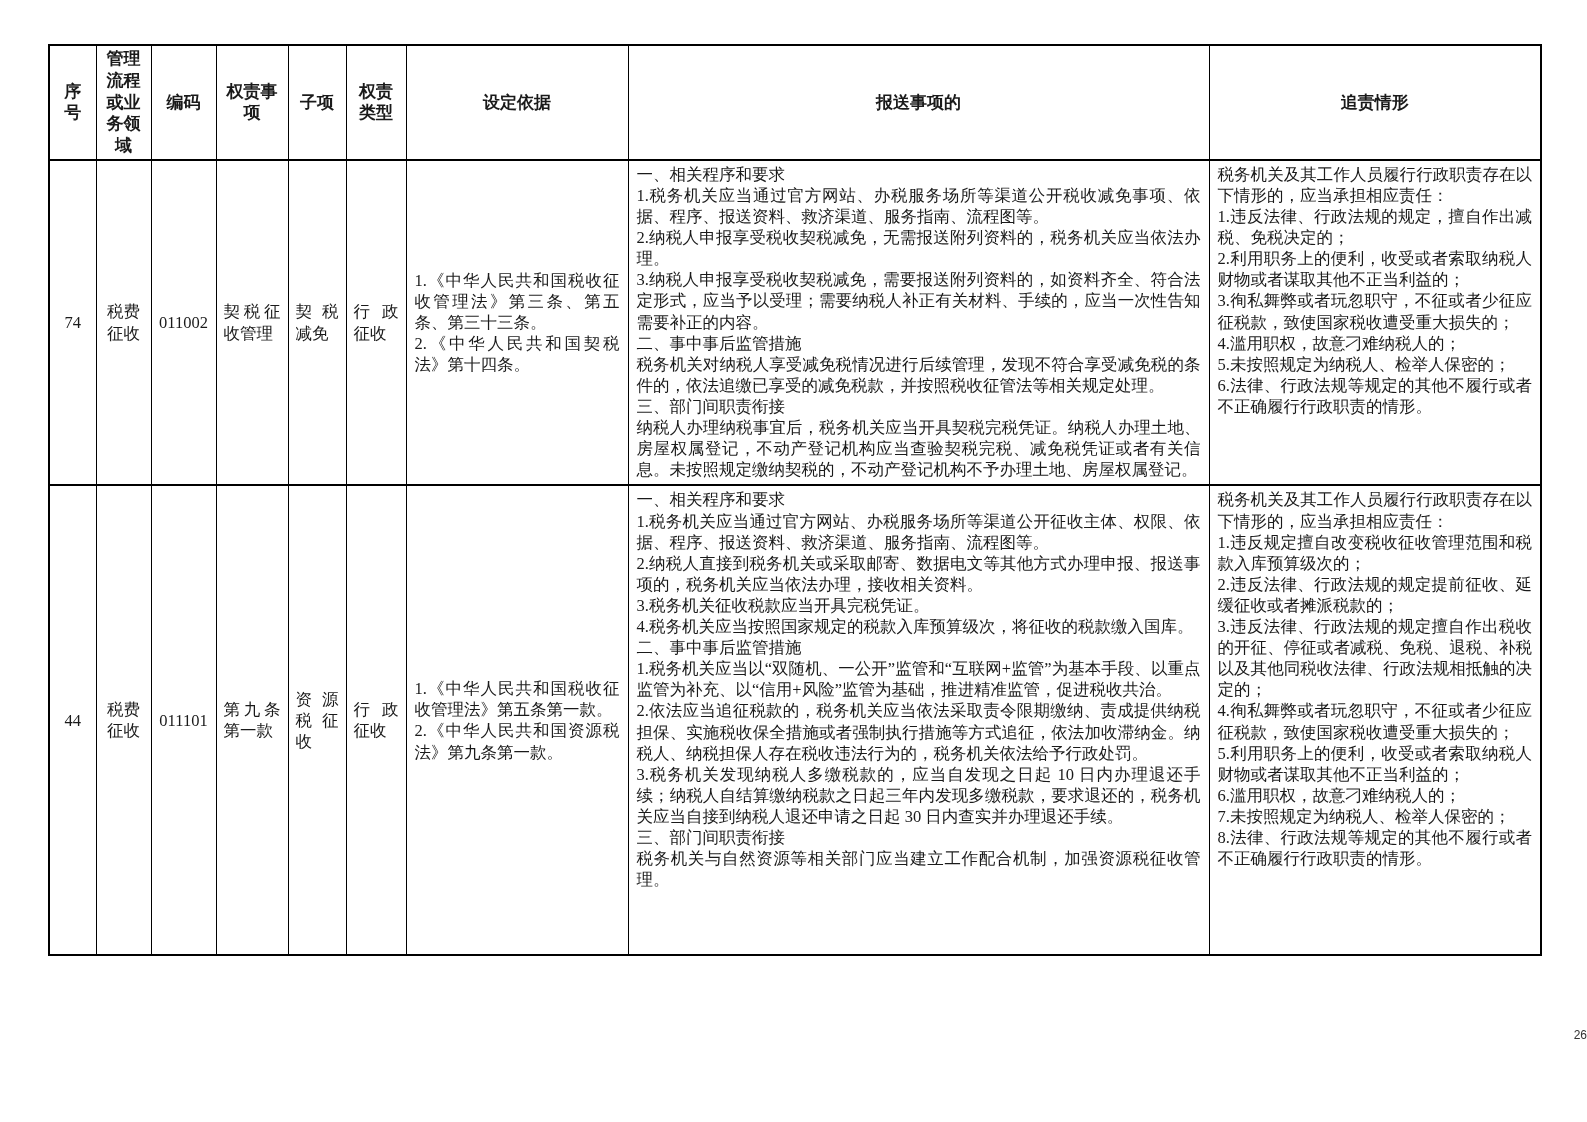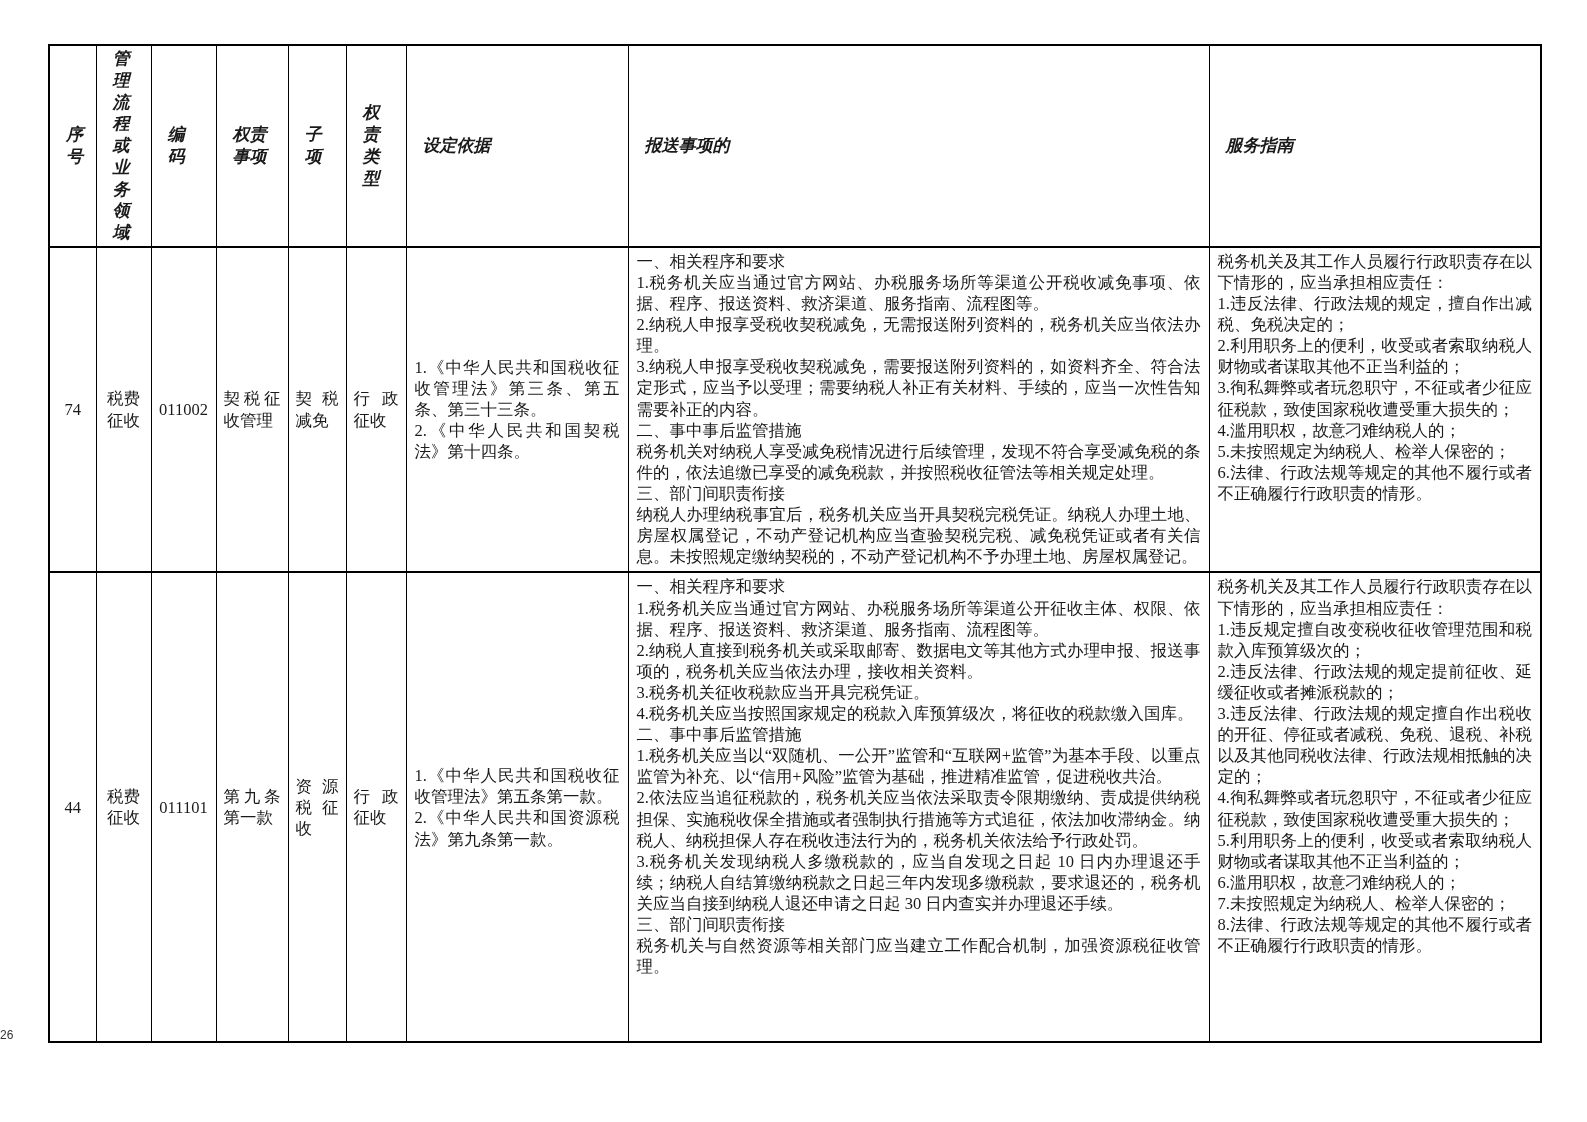--- a/index.html
+++ b/index.html
@@ -26,24 +26,23 @@
     line-height:1.28;
     overflow:hidden;
   }
   .rr-table thead tr { height:108px; }
   tr.row-a { height:292px; }
   tr.row-b { height:470px; }
   .rr-table th {
     font-family:"Liberation Sans","DejaVu Sans",sans-serif;
     font-weight:bold;
     font-size:17px;
-    text-align:left;
+    text-align:center;
     vertical-align:middle;
-    padding:2px 16px;
-    font-style:italic;
+    padding:2px 6px;
   }
   td.c-center {
     text-align:center;
     vertical-align:middle;
     padding:2px 4px;
   }
   td.c-just {
     text-align:justify;
     vertical-align:middle;
     padding:0 7px;
@@ -57,21 +56,21 @@
   td.c-block {
     text-align:justify;
     vertical-align:top;
     padding:3px 8px 4px 8px;
     white-space:pre-line;
     margin-top:16px;
   }
   .page-number {
     position:absolute;
     left:0; right:0; top:1028px;
-    text-align:left;
+    text-align:right;
     font-family:"Liberation Sans","DejaVu Sans",sans-serif;
     font-size:12px;
     color:#333;
   }
 </style>
 </head>
 <body>
 
 <div class="page">
   <table class="rr-table">
@@ -89,21 +88,21 @@
     <thead>
       <tr>
         <th>序号</th>
         <th>管理流程或业务领域</th>
         <th>编码</th>
         <th>权责事项</th>
         <th>子项</th>
         <th>权责类型</th>
         <th>设定依据</th>
         <th>报送事项的</th>
-        <th>服务指南</th>
+        <th>追责情形</th>
       </tr>
     </thead>
     <tbody>
       <tr class="row-a">
         <td class="c-center">74</td>
         <td class="c-center">税费征收</td>
         <td class="c-center">011002</td>
         <td class="c-just">契税征收管理</td>
         <td class="c-just">契税减免</td>
         <td class="c-just">行政征收</td>

